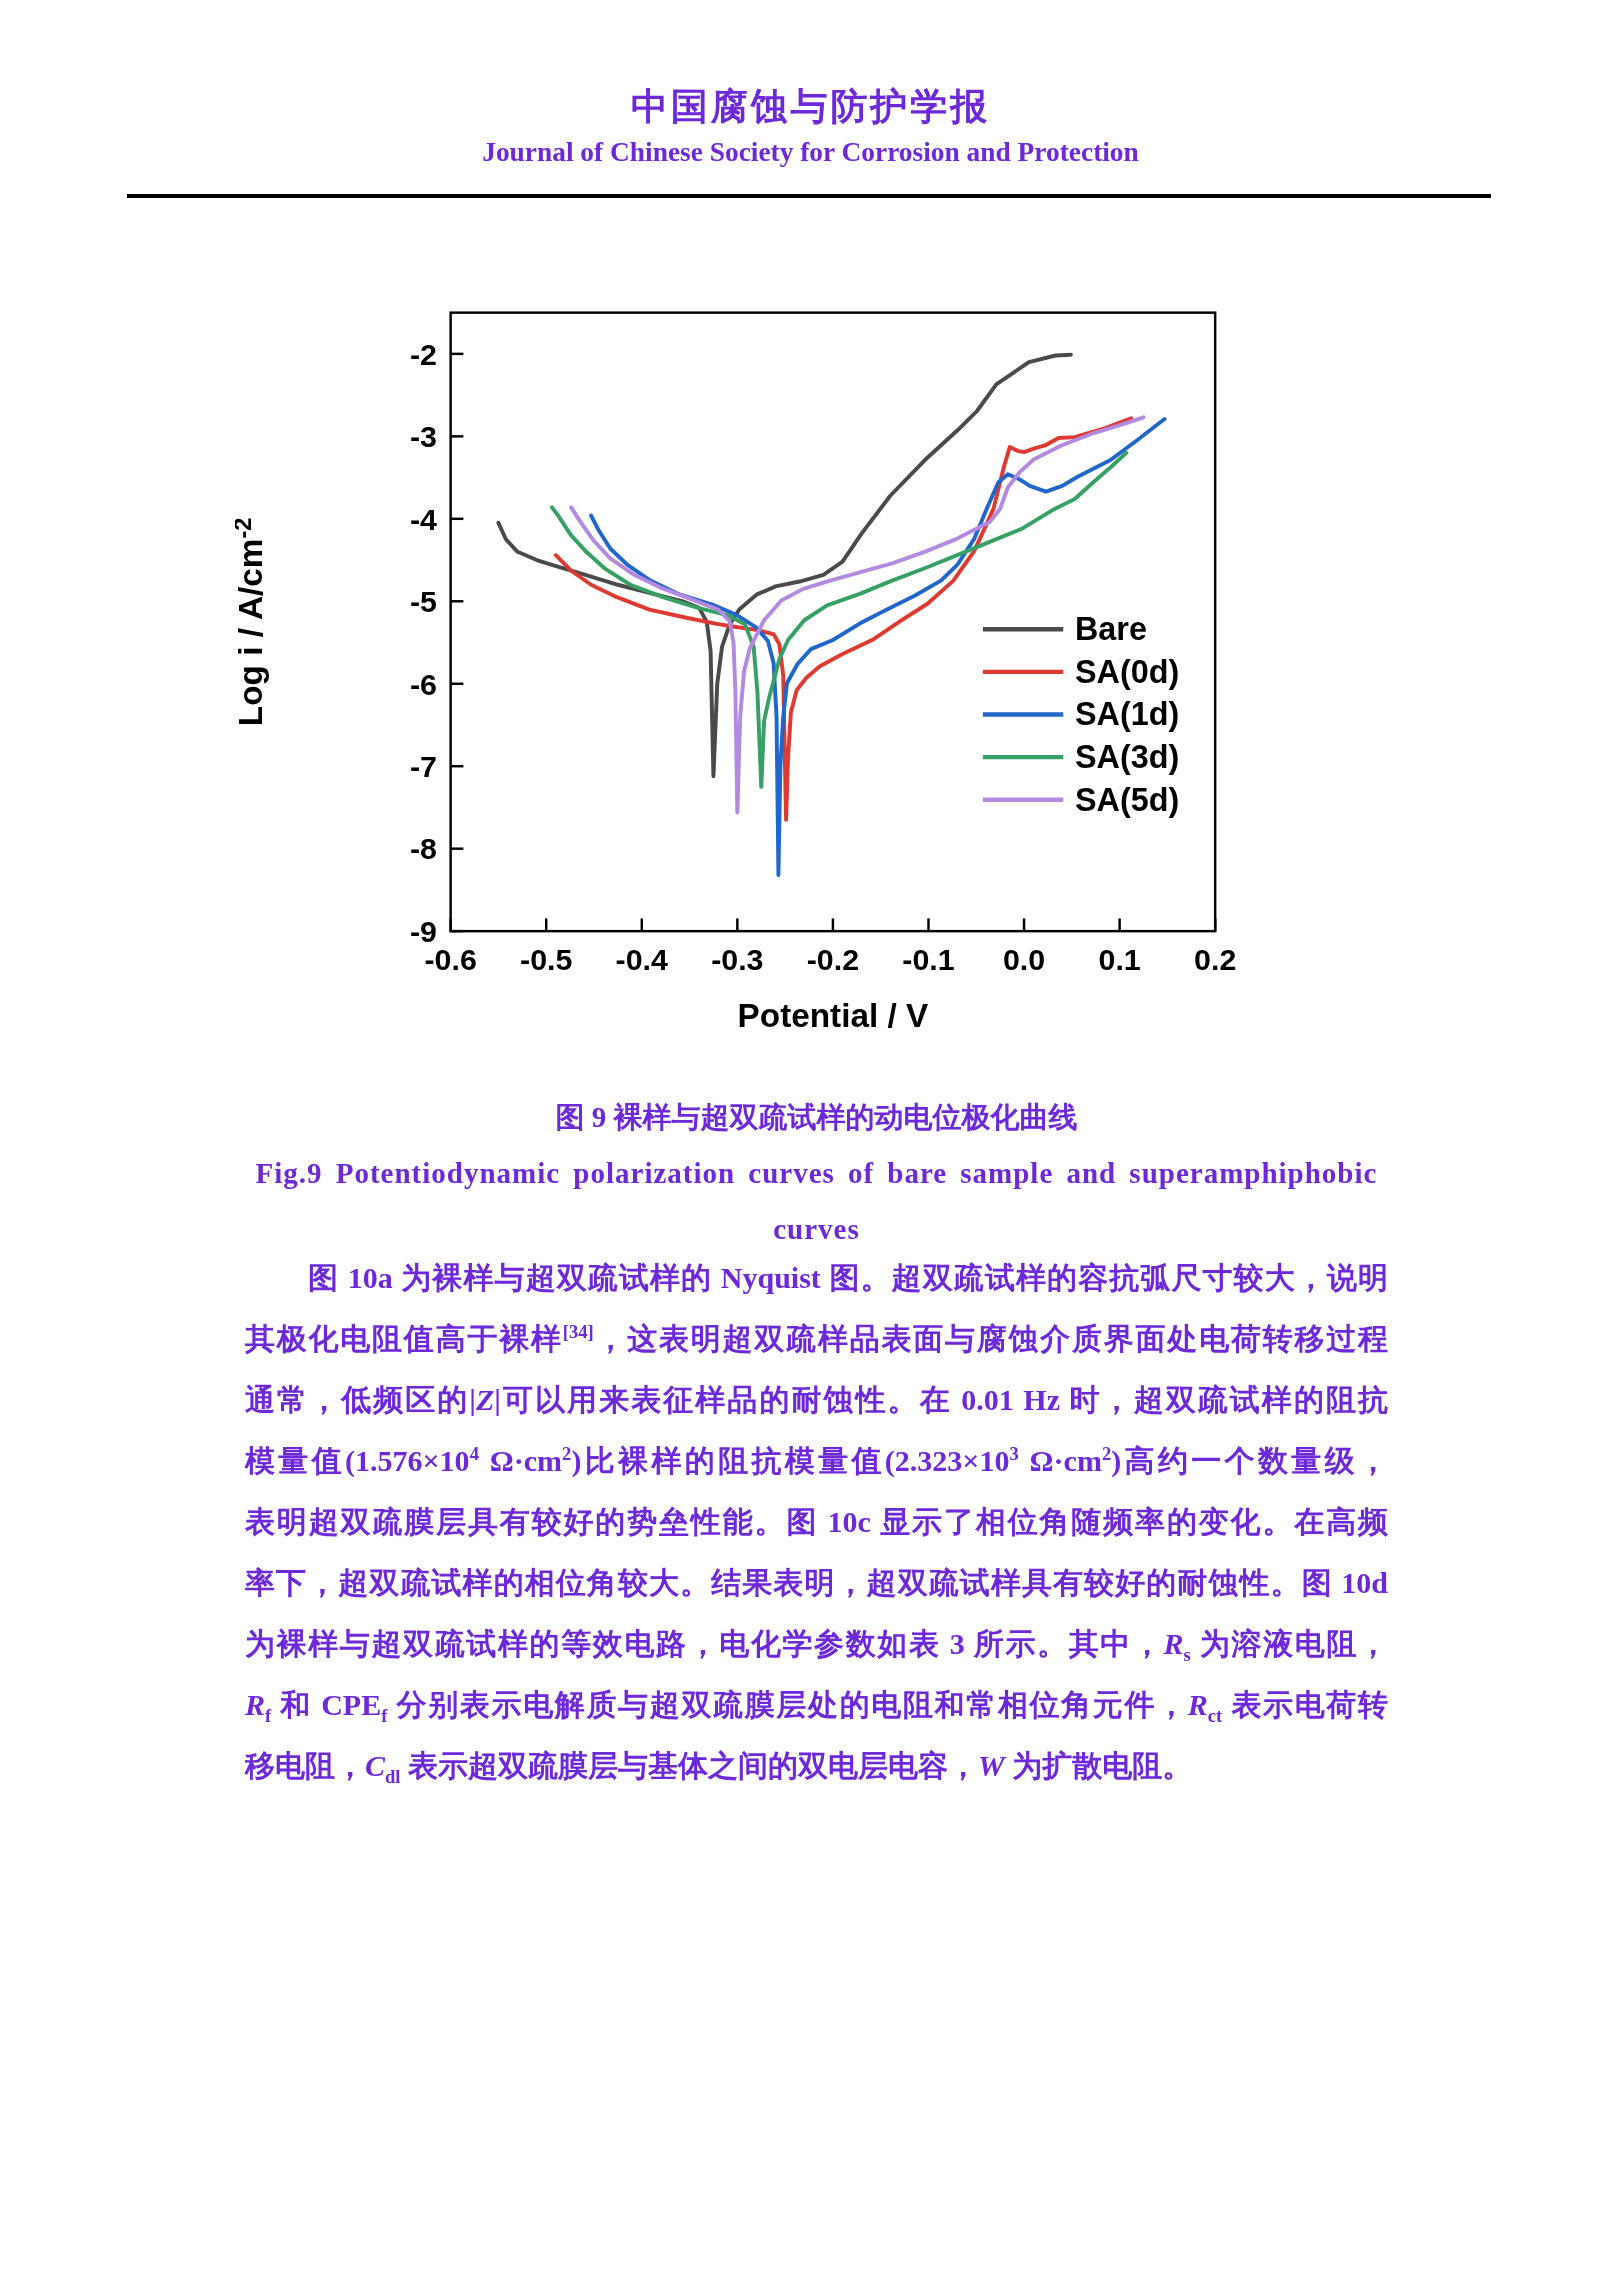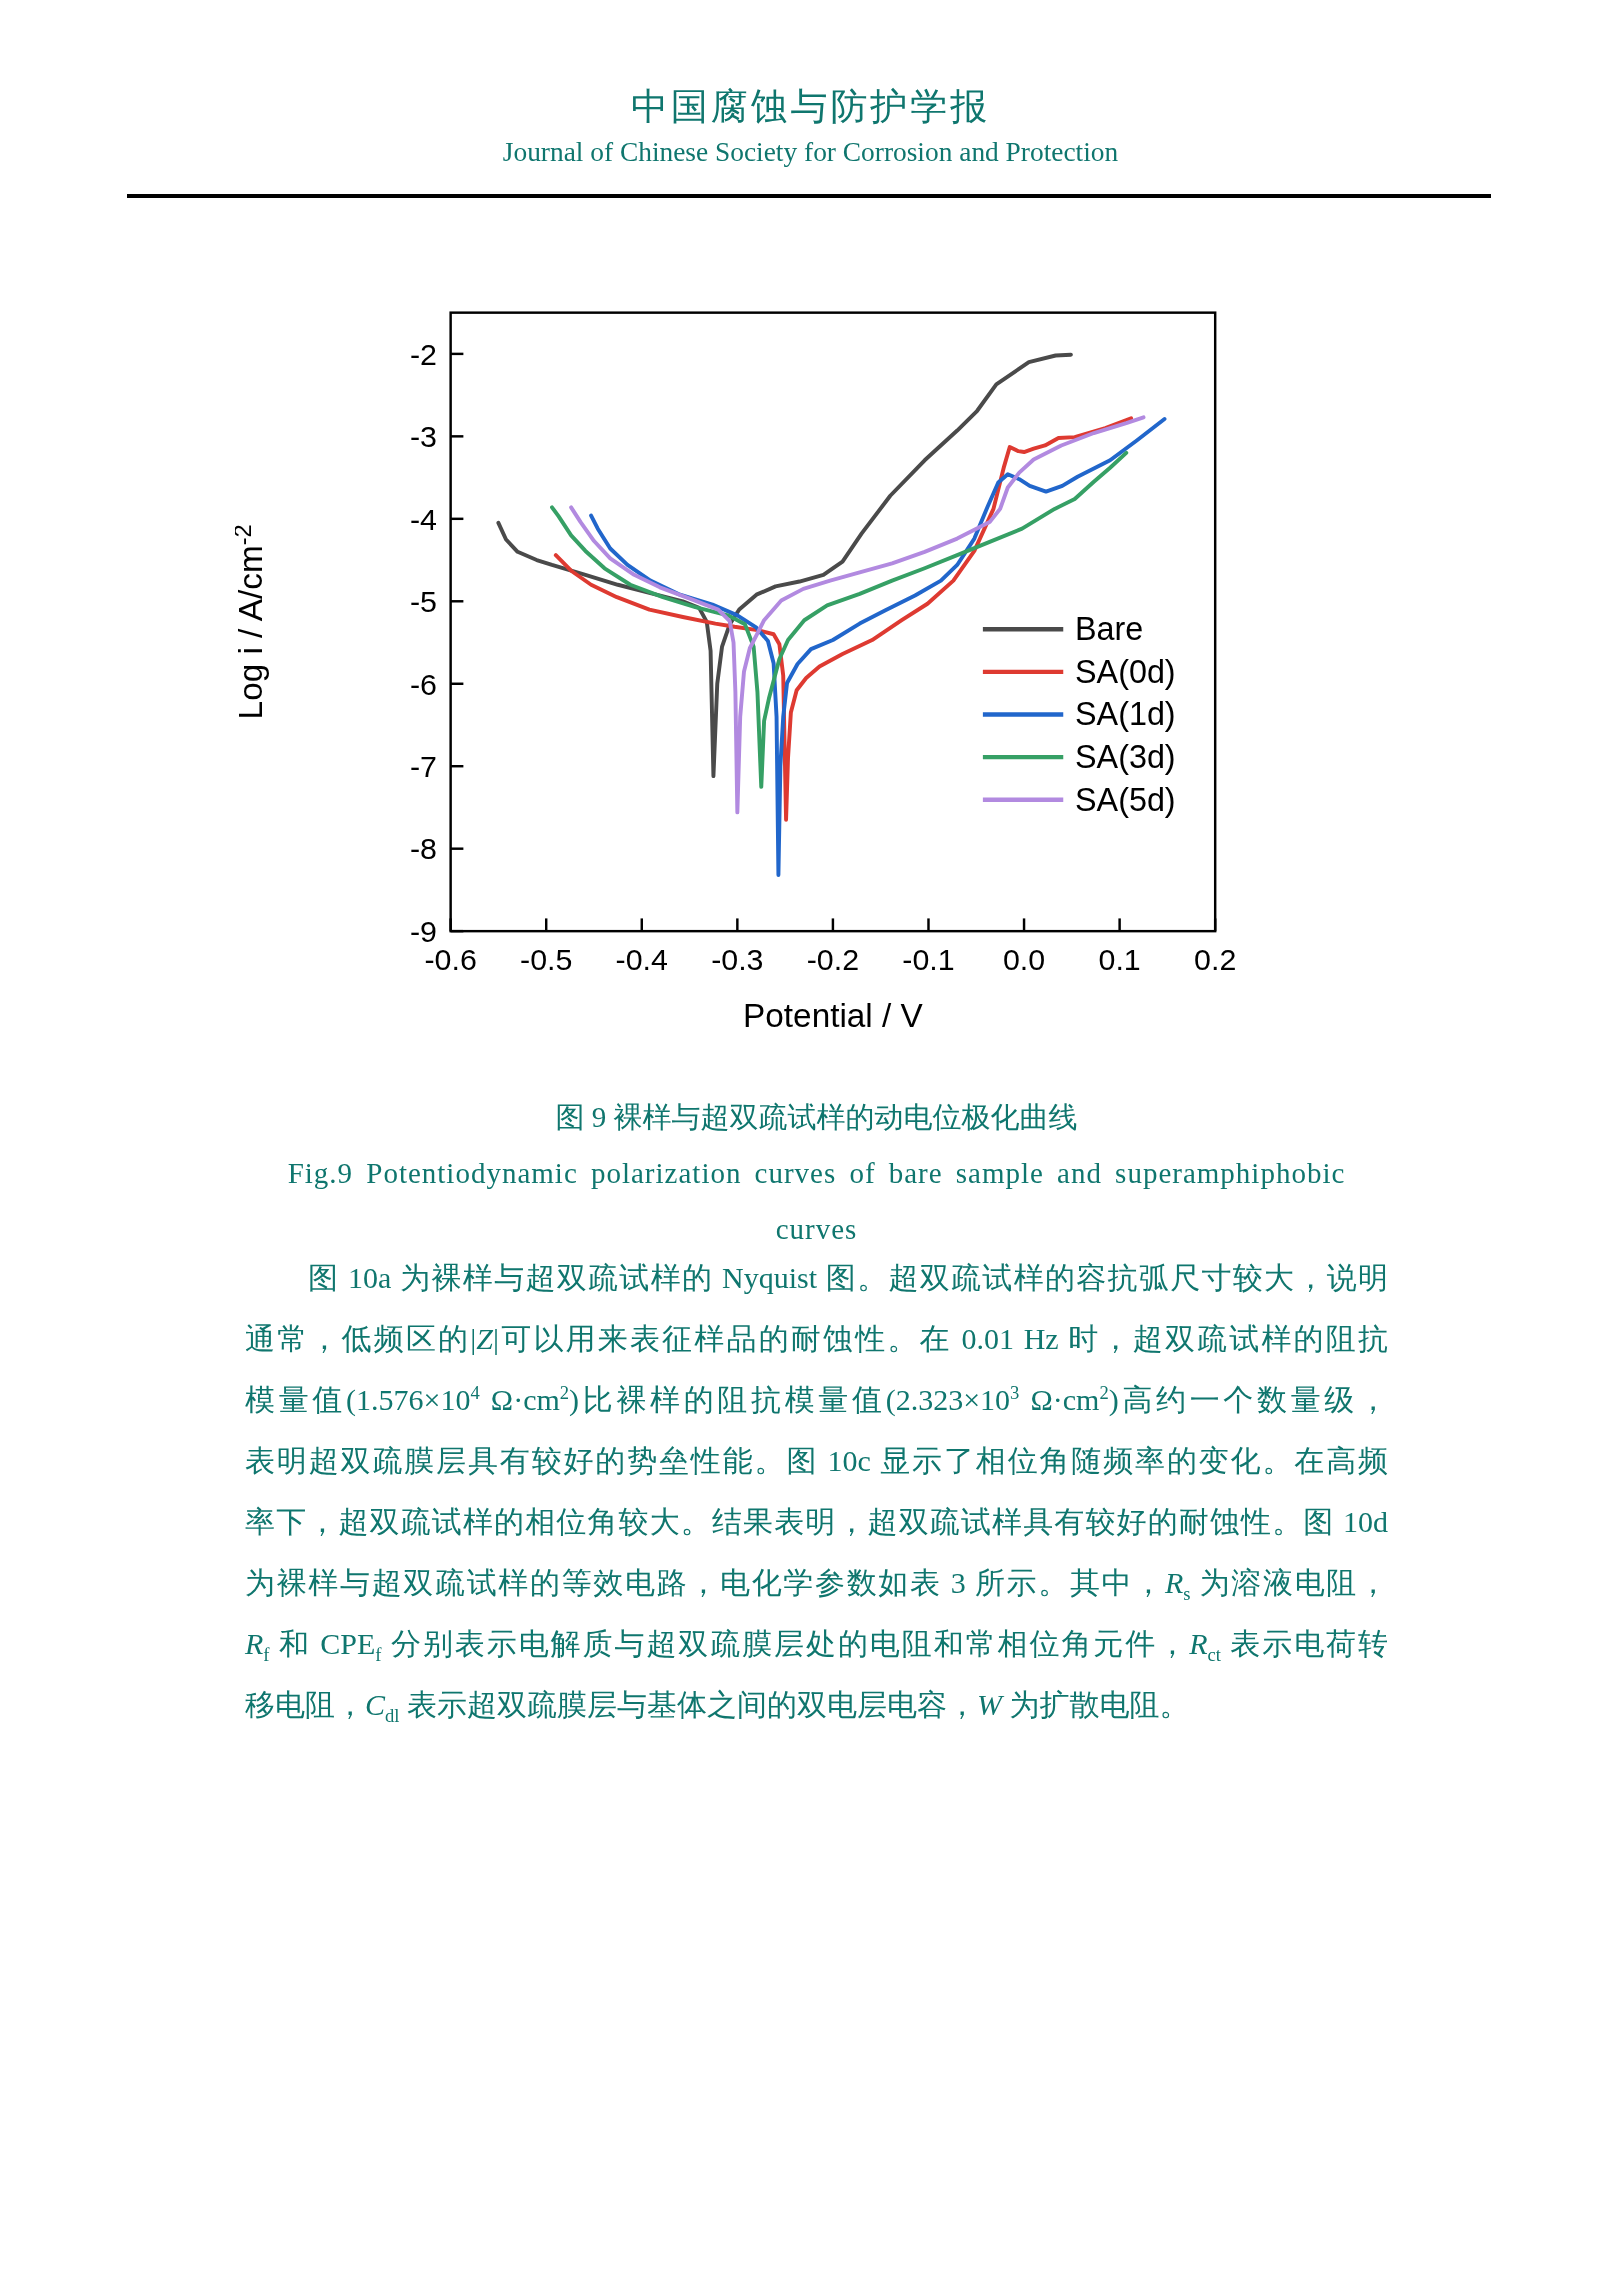--- a/index.html
+++ b/index.html
@@ -1,17 +1,17 @@
 <!DOCTYPE html>
 <html><head>
 <meta charset="utf-8">
 <style>
   html,body{margin:0;padding:0;background:#888;}
   .page{position:relative;width:1621px;height:2293px;background:#ffffff;
-        font-family:"Liberation Serif","DejaVu Serif",serif;color:#0f766e;overflow:hidden;}
+        font-family:"Liberation Serif","DejaVu Serif",serif;color:#6d28d9;overflow:hidden;font-weight:bold;}
   .jtitle{position:absolute;top:82px;left:0;width:1621px;text-align:center;
           font-size:37px;letter-spacing:2.9px;}
   .jsub{position:absolute;top:137px;left:0;width:1621px;text-align:center;
         font-size:27.4px;}
   .rule{position:absolute;top:194px;left:127px;width:1364px;height:3.9px;background:#000;}
   #chart{position:absolute;top:294px;left:235px;width:1039px;height:745px;}
   .cap{position:absolute;left:245px;width:1143px;text-align:center;font-size:29px;}
   .cap-cn{top:1098px;text-align:center;}
   .cap-en1{top:1157px;letter-spacing:1px;word-spacing:4.9px;}
   .cap-en2{top:1213px;letter-spacing:1px;}
@@ -94,20 +94,21 @@
           <text x="1097" y="827" font-size="33">SA(5d)</text>
         </g>
       </svg></div>
 
   <div class="cap cap-cn">图 9 裸样与超双疏试样的动电位极化曲线</div>
   <div class="cap cap-en1">Fig.9 Potentiodynamic polarization curves of bare sample and superamphiphobic</div>
   <div class="cap cap-en2">curves</div>
 
   <div class="para">
     <div class="pline first">图 10a 为裸样与超双疏试样的 Nyquist 图。超双疏试样的容抗弧尺寸较大，说明</div>
+    <div class="pline">其极化电阻值高于裸样<sup>[34]</sup>，这表明超双疏样品表面与腐蚀介质界面处电荷转移过程</div>
     <div class="pline">通常，低频区的|<i>Z</i>|可以用来表征样品的耐蚀性。在 0.01 Hz 时，超双疏试样的阻抗</div>
     <div class="pline">模量值(1.576×10<sup>4</sup> Ω·cm<sup>2</sup>)比裸样的阻抗模量值(2.323×10<sup>3</sup> Ω·cm<sup>2</sup>)高约一个数量级，</div>
     <div class="pline">表明超双疏膜层具有较好的势垒性能。图 10c 显示了相位角随频率的变化。在高频</div>
     <div class="pline">率下，超双疏试样的相位角较大。结果表明，超双疏试样具有较好的耐蚀性。图 10d</div>
     <div class="pline">为裸样与超双疏试样的等效电路，电化学参数如表 3 所示。其中，<i>R</i><sub>s</sub> 为溶液电阻，</div>
     <div class="pline"><i>R</i><sub>f</sub> 和 CPE<sub>f</sub> 分别表示电解质与超双疏膜层处的电阻和常相位角元件，<i>R</i><sub>ct</sub> 表示电荷转</div>
     <div class="pline last">移电阻，<i>C</i><sub>dl</sub> 表示超双疏膜层与基体之间的双电层电容，<i>W</i> 为扩散电阻。</div>
   </div>
 </div>
 

